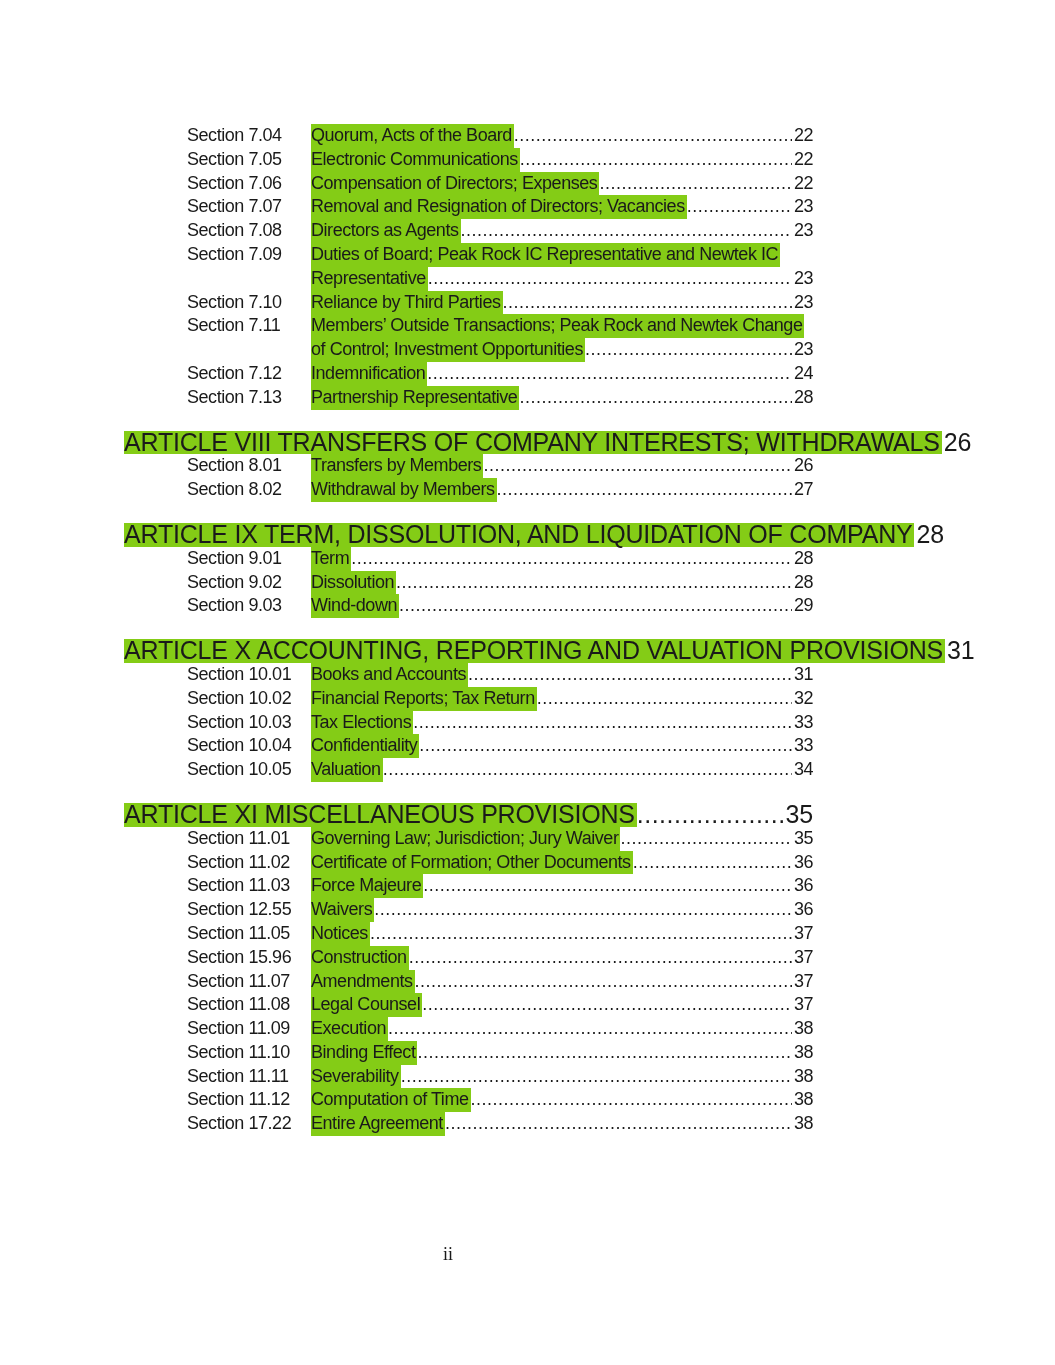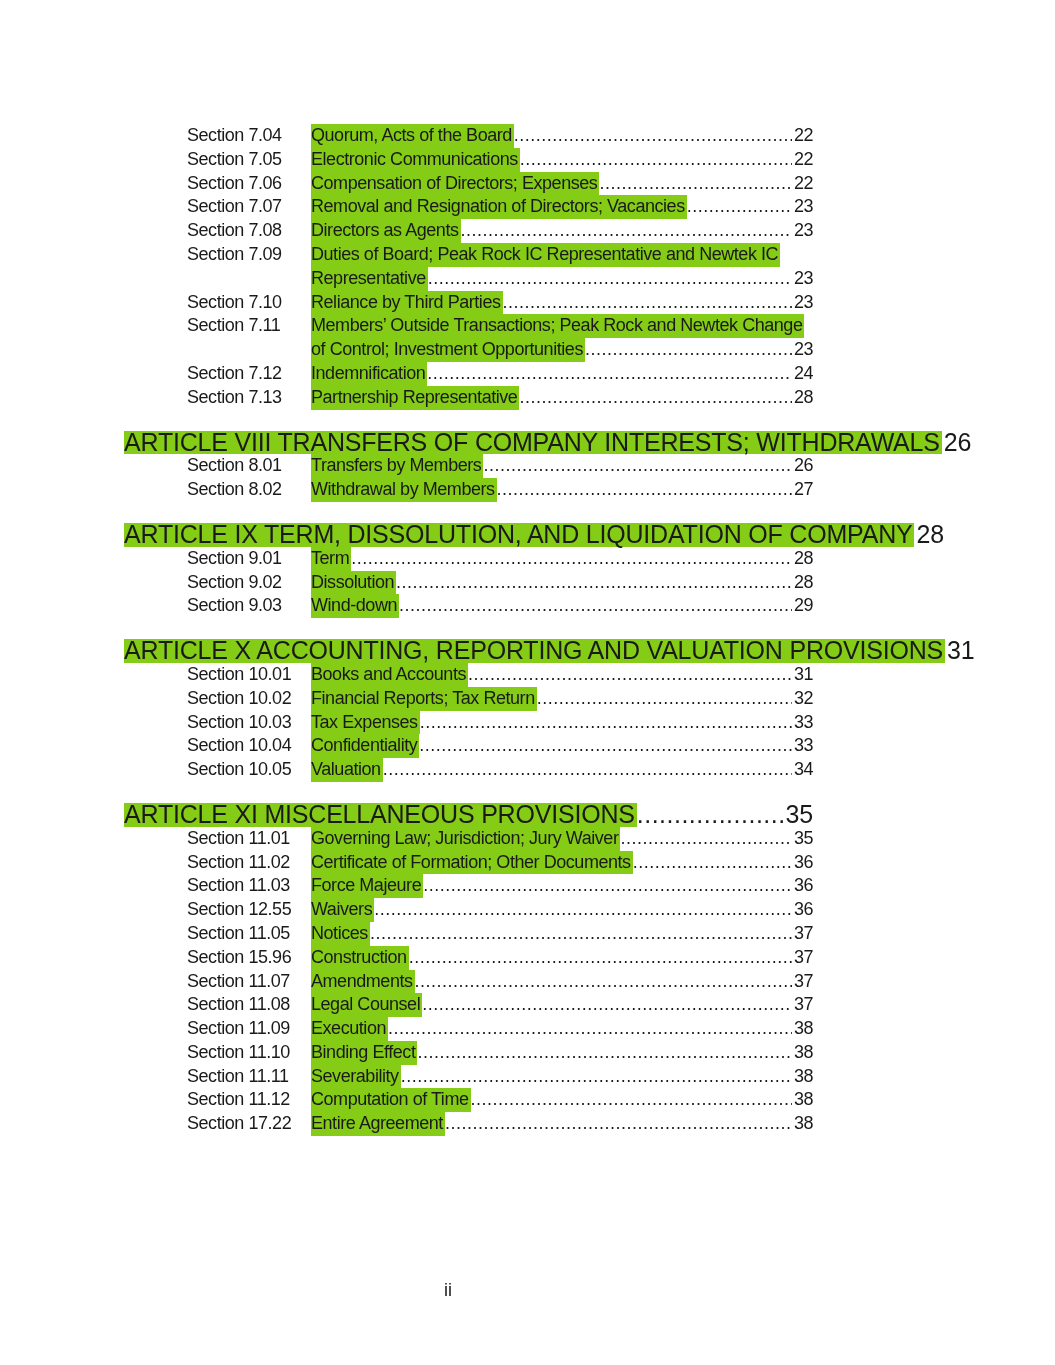--- a/index.html
+++ b/index.html
@@ -9,21 +9,21 @@
   .row { position: relative; height: 23.8px; font-size: 18px; line-height: 23.8px; white-space: nowrap; letter-spacing: -0.45px; }
   .row.article { font-size: 25px; letter-spacing: -0.2px; }
   .num { position: absolute; left: 187px; }
   .title-wrap { position: absolute; left: 311px; right: 124px; display: flex; }
   .article .title-wrap { left: 124px; }
   .title { flex: 0 0 auto; background: #84cc16; padding-right: 2px; }
   .dots { flex: 1 1 auto; overflow: hidden; white-space: nowrap; letter-spacing: 0; }
   .dots::after { content: "................................................................................................................................................................................................................................................................"; letter-spacing: 0.5px; }
   .page { flex: 0 0 auto; padding-left: 2px; }
   .gap { height: 21px; }
-  #page-number { position: absolute; left: 0; width: 896px; top: 1280px; text-align: center; font-size: 18px; }
+  #page-number { position: absolute; left: 0; width: 896px; top: 1244px; text-align: center; font-size: 18px; font-family: Liberation Serif, serif; }
 </style>
 </head>
 <body>
 
 <div id="toc">
     <div class="row section">
       <span class="num">Section 7.04</span>
       <div class="title-wrap">
         <span class="title">Quorum, Acts of the Board</span>
         <span class="dots"></span>
@@ -188,21 +188,21 @@
       <span class="num">Section 10.02</span>
       <div class="title-wrap">
         <span class="title">Financial Reports; Tax Return</span>
         <span class="dots"></span>
         <span class="page">32</span>
       </div>
     </div>
     <div class="row section">
       <span class="num">Section 10.03</span>
       <div class="title-wrap">
-        <span class="title">Tax Expenses</span>
+        <span class="title">Tax Elections</span>
         <span class="dots"></span>
         <span class="page">33</span>
       </div>
     </div>
     <div class="row section">
       <span class="num">Section 10.04</span>
       <div class="title-wrap">
         <span class="title">Confidentiality</span>
         <span class="dots"></span>
         <span class="page">33</span>

